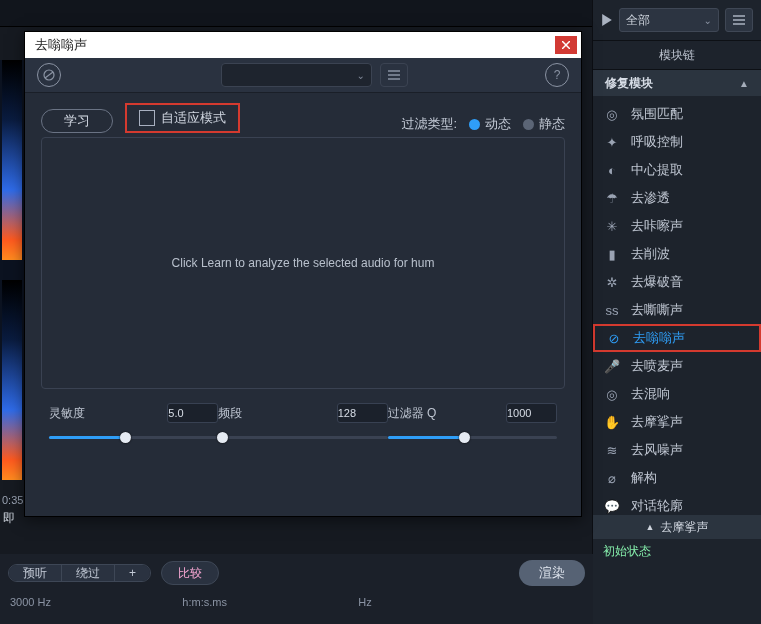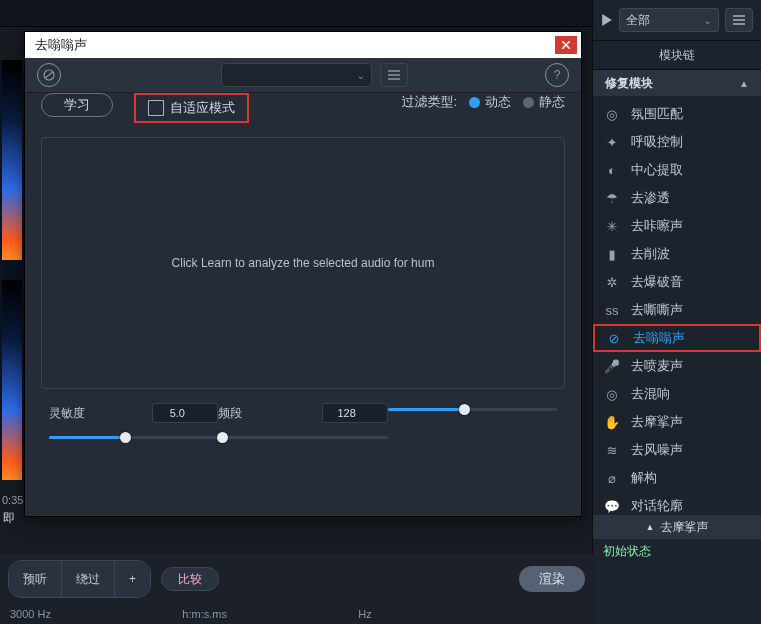--- a/index.html
+++ b/index.html
@@ -31,53 +31,53 @@
   .spectro{position:absolute;left:0;top:60px;width:24px;height:420px;background:linear-gradient(#0b1220,#0b1220)}
   .spectro .thumb{position:absolute;left:2px;width:20px;height:200px;background:linear-gradient(to top,#ff8b1f 0%,#ff5a1f 10%,#2f6be8 35%,#0a1c40 70%,#000 100%)}
   .spectro .thumb.t1{top:0}
   .spectro .thumb.t2{top:220px}
   .time-label{position:absolute;left:2px;top:494px;font-size:11px;color:#9aa3b3}
   .jp-label{position:absolute;left:3px;top:510px;font-size:12px;color:#cfd5de}
   
   .statusbar{position:absolute;left:0;bottom:0;width:593px;height:70px;background:#1b2029}
   .statusbar .btns{display:flex;align-items:center;gap:0;padding:6px 8px}
   .pillgrp{display:flex;border:1px solid #3e4756;border-radius:13px;overflow:hidden}
-  .pillgrp button{background:#2a3240;border:none;color:#c3cad6;height:36px;padding:0 14px;font-size:12px;border-right:1px solid #3e4756;cursor:pointer}
+  .pillgrp button{background:#2a3240;border:none;color:#c3cad6;height:16px;padding:0 14px;font-size:12px;border-right:1px solid #3e4756;cursor:pointer}
   .pillgrp button:last-child{border-right:none}
   .compare-btn{margin-left:10px;border:1px solid #3e4756;border-radius:13px;background:#2a3240;color:#f9a8d4;height:24px;padding:0 16px;font-size:12px;cursor:pointer}
   .render-btn{margin-left:auto;background:#566274;border:none;border-radius:13px;height:26px;padding:0 20px;color:#e3e8f1;font-size:13px;cursor:pointer}
   .status-line{display:flex;justify-content:space-between;padding:4px 10px 0;font-size:11px;color:#8b94a4}
   
   .dialog{position:absolute;left:24px;top:31px;width:556px;height:484px;background:#252c38;border:1px solid #000;box-shadow:0 3px 14px rgba(0,0,0,.5)}
   .dialog-title{height:26px;background:#fff;color:#222;display:flex;align-items:center;justify-content:space-between;padding:0 0 0 10px;font-size:13px}
   .dialog-title .close{width:22px;height:18px;background:#d23a34;color:#fff;display:flex;align-items:center;justify-content:center;font-size:11px;cursor:pointer;margin-right:4px}
   .dialog-toolbar{height:34px;background:#2a3240;border-bottom:1px solid #1a1f28;display:flex;align-items:center;padding:0 12px;gap:8px}
   .tool-icon{width:22px;height:22px;border-radius:50%;border:1.5px solid #8a93a3;display:flex;align-items:center;justify-content:center;color:#8a93a3;font-size:12px}
   .preset-dd{flex:0 0 143px;height:22px;background:#1e242e;border:1px solid #3b4352;border-radius:4px;margin-left:152px;display:flex;align-items:center;justify-content:flex-end;padding-right:6px;color:#7f8898;font-size:10px}
   .preset-menu{width:26px;height:22px;border:1px solid #3b4352;border-radius:4px;display:flex;align-items:center;justify-content:center;color:#9aa3b3}
   .help-icon{margin-left:auto}
   
-  .ctrl-row{display:flex;align-items:flex-start;height:40px;padding:0 16px;gap:21px}
+  .ctrl-row{display:flex;align-items:flex-end;height:40px;padding:0 16px;gap:12px}
   .learn-btn{border:1.5px solid #6a7384;background:transparent;color:#d0d6e0;border-radius:14px;height:24px;padding:0 22px;font-size:13px;cursor:pointer}
   .adaptive-box{border:2px solid #d43a2f;display:flex;align-items:center;gap:6px;padding:2px 12px;height:22px}
   .adaptive-box .chk{width:14px;height:14px;border:1.5px solid #a8b0c0;background:transparent}
   .adaptive-box span{color:#d0d6e0;font-size:13px}
   .spacer{flex:1}
   .filter-type{display:flex;align-items:center;gap:12px;color:#c3cad6;font-size:13px}
   .radio{display:flex;align-items:center;gap:5px}
   .radio .dot{width:11px;height:11px;border-radius:50%;background:#5b6576}
   .radio.checked .dot{background:#2f9ef7}
   
   .graph{margin:4px 16px 10px;height:250px;border:1px solid #3a4252;border-radius:4px;background:#252c38;display:flex;align-items:center;justify-content:center;color:#b8c0cc;font-size:12px}
   
   .sliders{display:flex;padding:4px 24px}
   .scol{flex:1}
   .scol .hdr{display:flex;justify-content:space-between;align-items:center;margin-bottom:8px}
   .scol .hdr .name{color:#bfc6d2;font-size:12px}
-  .scol .hdr .val{background:#1b212b;border:1px solid #384152;border-radius:3px;width:48px;height:18px;font-size:11px;color:#d7dde6;text-align:center;padding-right:16px;line-height:18px}
+  .scol .hdr .val{background:#1b212b;border:1px solid #384152;border-radius:3px;width:48px;height:18px;font-size:11px;color:#d7dde6;text-align:left;padding-right:1px;line-height:18px}
   .slider{position:relative;height:12px}
   .track{position:absolute;left:0;right:0;top:5px;height:3px;background:#3a4252;border-radius:2px}
   .fill{position:absolute;left:0;top:5px;height:3px;background:#2f9ef7;border-radius:2px}
   .thumb-s{position:absolute;top:1px;width:11px;height:11px;border-radius:50%;background:#e6ebf3;box-shadow:0 0 2px #000}
   
   svg{display:block}
 </style>
 </head>
 <body>
 <div class="root">
@@ -274,20 +274,24 @@
         <span class="name">频段</span>
         <span class="val">128</span>
       </div>
       <div class="slider">
         <div class="track"></div>
             <div class="fill" style="width: 2%;"></div>
             <div class="thumb-s" style="left: calc(2% - 5px);"></div>
       </div>
     </div>
     <div class="scol">
+      <div class="hdr">
+        <span class="name">过滤器 Q</span>
+        <span class="val">1000</span>
+      </div>
       <div class="slider">
         <div class="track"></div>
             <div class="fill" style="width: 45%;"></div>
             <div class="thumb-s" style="left: calc(45% - 5px);"></div>
       </div>
     </div>
   </div>
 </div>
 
 </div>

